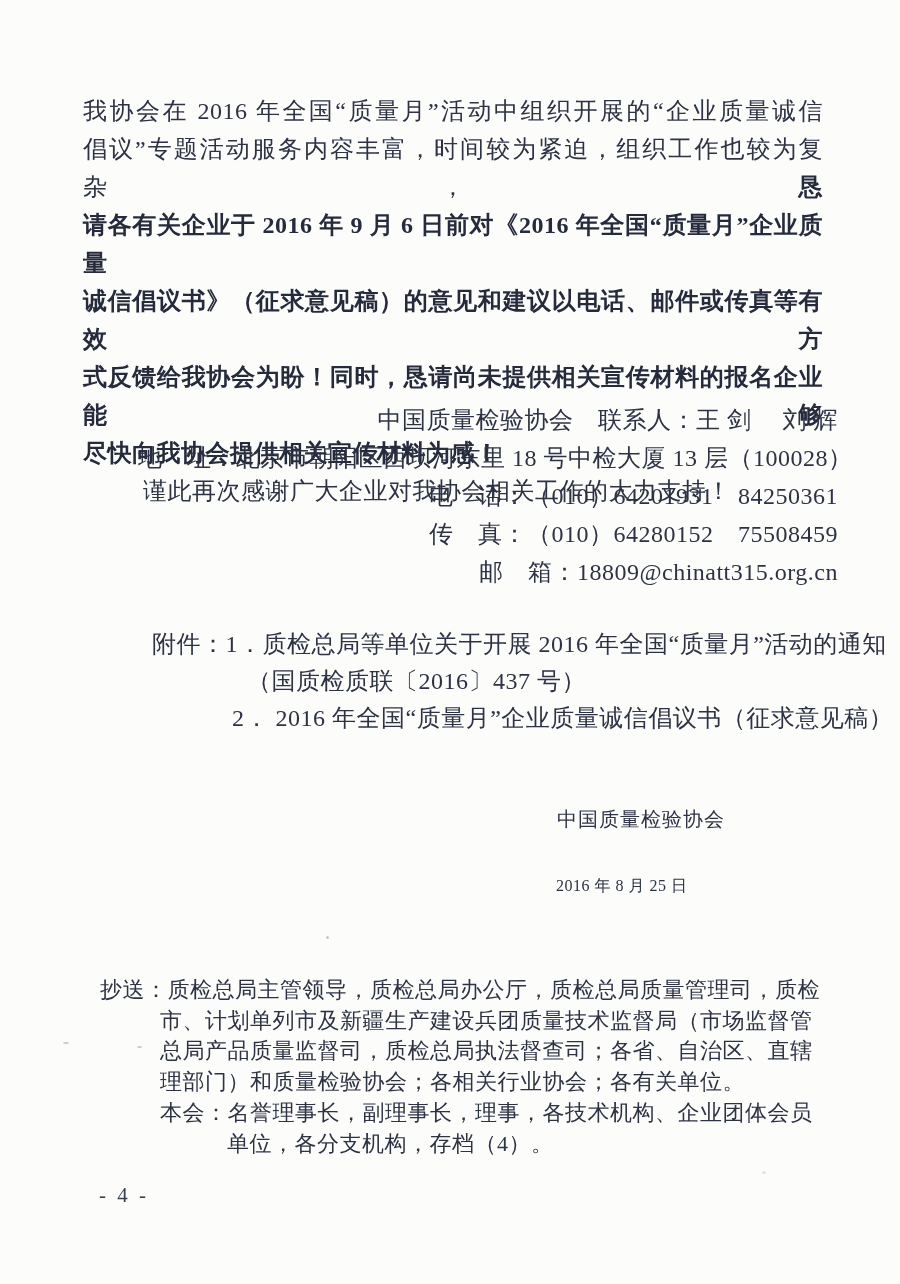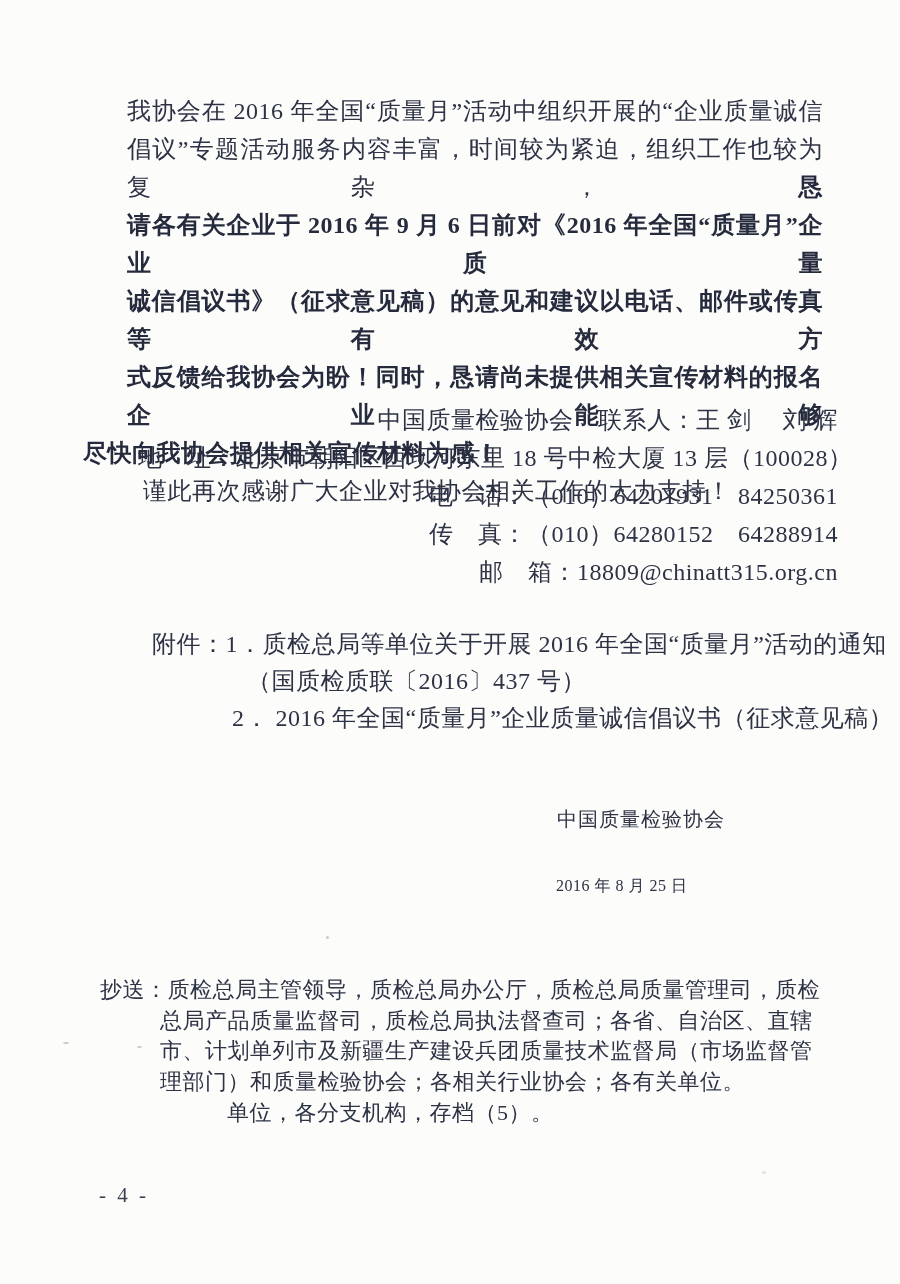--- a/index.html
+++ b/index.html
@@ -25,21 +25,20 @@
     width: 740px;
     font-size: 24px;
     line-height: 38px;
     letter-spacing: 0.5px;
   }
   .line { white-space: nowrap; }
   .jl {
     white-space: normal;
     text-align: justify;
     text-align-last: justify;
-    margin-left: 44px;
   }
   .b { font-weight: 700; color: #252a3c; }
   .ind { padding-left: 60px; }
   
   .contact {
     position: absolute;
     left: 138px;
     top: 401px;
     width: 700px;
     font-size: 24px;
@@ -119,39 +118,40 @@
     <div class="line jl"><span></span><span class="b">诚信倡议书》（征求意见稿）的意见和建议以电话、邮件或传真等有效方</span></div>
     <div class="line jl"><span></span><span class="b">式反馈给我协会为盼！同时，恳请尚未提供相关宣传材料的报名企业能够</span></div>
     <div class="line"><span></span><span class="b">尽快向我协会提供相关宣传材料为感！</span></div>
     <div class="line ind"><span>谨此再次感谢广大企业对我协会相关工作的大力支持！</span><span class="b"></span></div>
   </section>
 
   <section class="contact">
     <div class="line">中国质量检验协会　联系人：王 剑　 刘 辉</div>
     <div class="line">地　址：北京市朝阳区西坝河东里 18 号中检大厦 13 层（100028）</div>
     <div class="line">电　话：（010）64201931　84250361</div>
-    <div class="line">传　真：（010）64280152　64288914</div>
+    <div class="line">传　真：（010）64280152　75508459</div>
     <div class="line">邮　箱：18809@chinatt315.org.cn</div>
   </section>
 
   <section class="attach">
     <div class="line">附件：1．质检总局等单位关于开展 2016 年全国“质量月”活动的通知</div>
     <div class="line ml-95">（国质检质联〔2016〕437 号）</div>
     <div class="line ml-80">2． 2016 年全国“质量月”企业质量诚信倡议书（征求意见稿）</div>
   </section>
 
   <div class="sig-org">中国质量检验协会</div>
   <div class="sig-date">2016 年 8 月 25 日</div>
 
   <section class="cc">
     <div class="line">抄送：质检总局主管领导，质检总局办公厅，质检总局质量管理司，质检</div>
+    <div class="line ml-60">市、计划单列市及新疆生产建设兵团质量技术监督局（市场监督管</div>
     <div class="line ml-60">总局产品质量监督司，质检总局执法督查司；各省、自治区、直辖</div>
-    <div class="line ml-60">市、计划单列市及新疆生产建设兵团质量技术监督局（市场监督管</div>
     <div class="line ml-60">理部门）和质量检验协会；各相关行业协会；各有关单位。</div>
-    <div class="line ml-127">单位，各分支机构，存档（5）。</div>
+    <div class="line ml-60">本会：名誉理事长，副理事长，理事，各技术机构、企业团体会员</div>
+    <div class="line ml-127">单位，各分支机构，存档（4）。</div>
   </section>
 
   <div class="pageno">- 4 -</div>
 
   <span class="speck s1"></span>
   <span class="speck s2"></span>
   <span class="speck s3"></span>
   <span class="speck s4"></span>
 
 </div>

